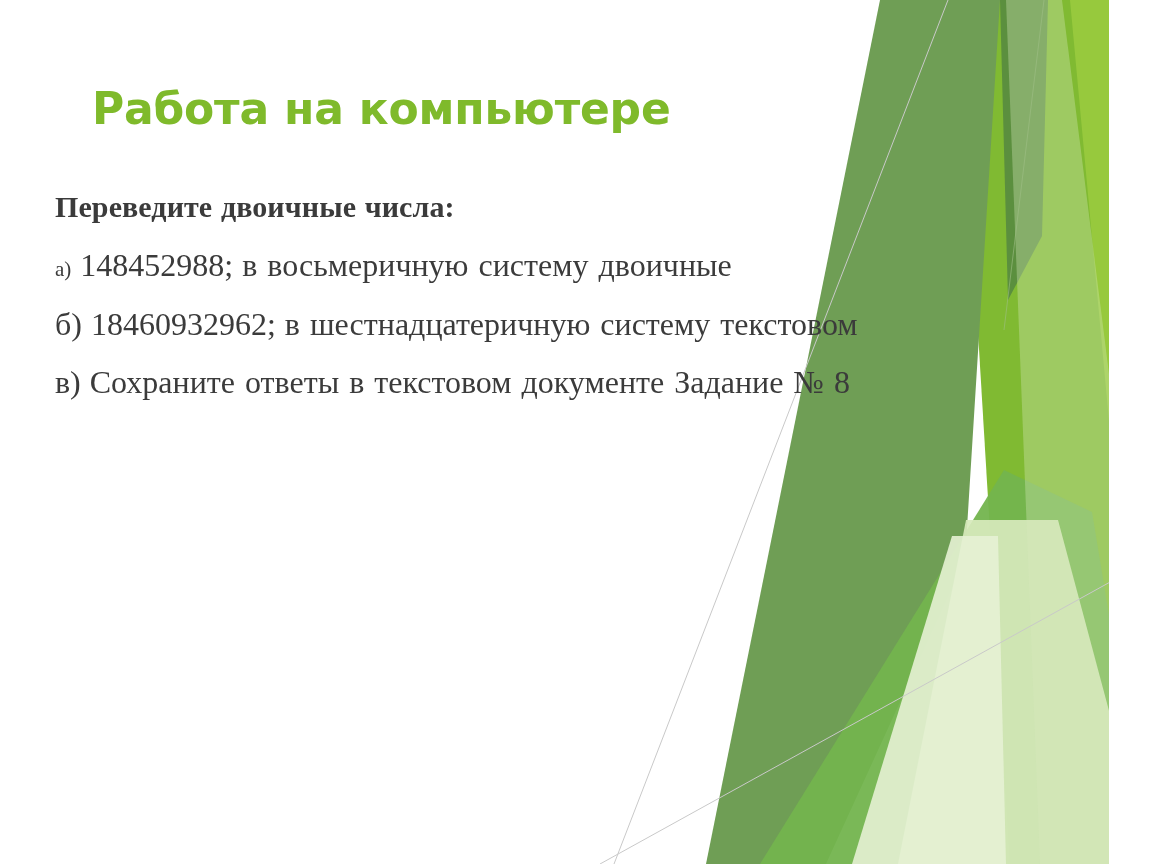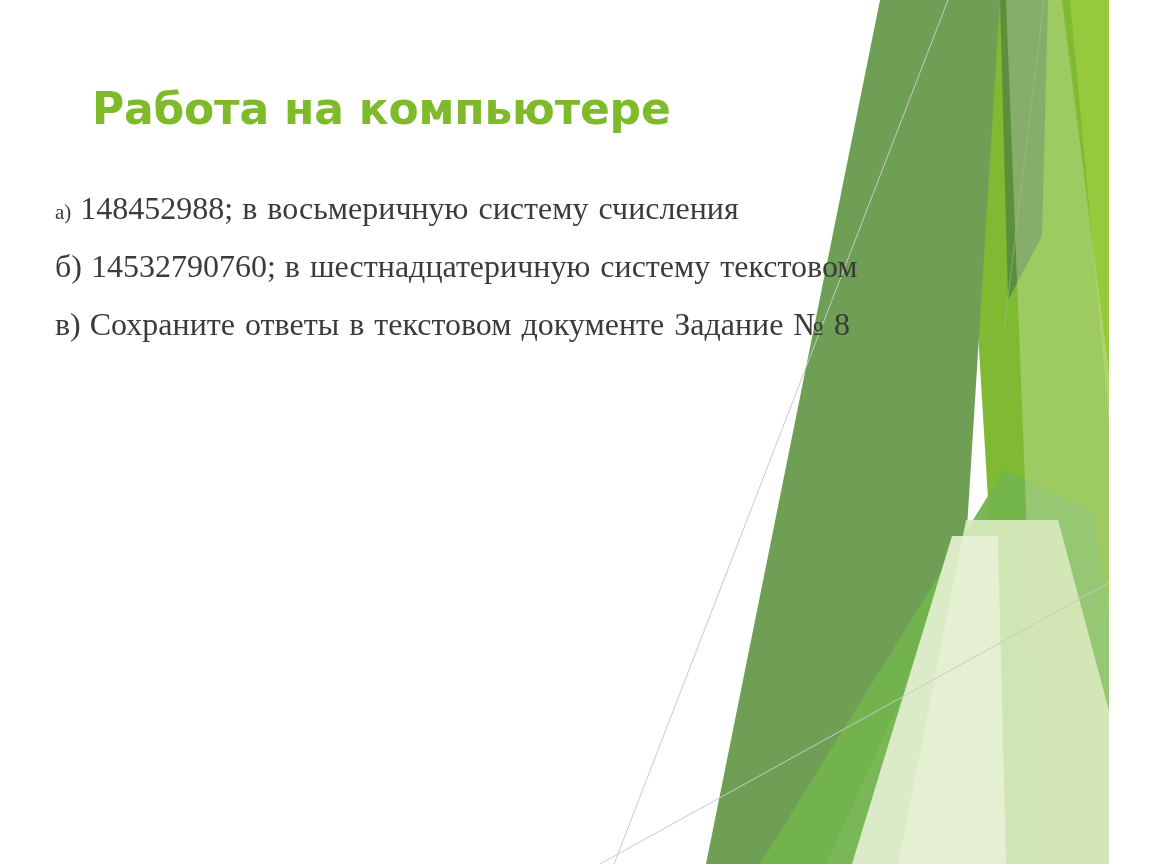--- a/index.html
+++ b/index.html
@@ -111,27 +111,28 @@
 
     <line x1="1044" y1="0" x2="1004" y2="330" stroke="#9FBF86" stroke-width="1" opacity="0.6"></line>
   </svg>
 
   <div id="title-block">
     <h1 id="slide-title">Работа на компьютере</h1>
   </div>
 
   <div id="body-block">
 
+    <p class="body-para lead">Переведите двоичные числа:</p>
 
     <p class="body-para item">
-      <span class="marker-small">а)</span><span class="gap"></span><span>148452988;</span><span class="gap"></span><span>в восьмеричную систему счисления</span>
+      <span class="marker-small">а)</span><span class="gap"></span><span>148452988;</span><span class="gap"></span><span>в восьмеричную систему двоичные</span>
     </p>
 
     <p class="body-para item">
-      <span class="marker">б)</span><span class="gap"></span><span>14532790760;</span><span class="gap"></span><span>в шестнадцатеричную систему текстовом</span>
+      <span class="marker">б)</span><span class="gap"></span><span>18460932962;</span><span class="gap"></span><span>в шестнадцатеричную систему текстовом</span>
     </p>
 
     <p class="body-para item">
       <span class="marker">в)</span><span class="gap"></span><span>Сохраните ответы в текстовом документе Задание № 8</span>
     </p>
 
   </div>
 </div>
 
 </body></html>

